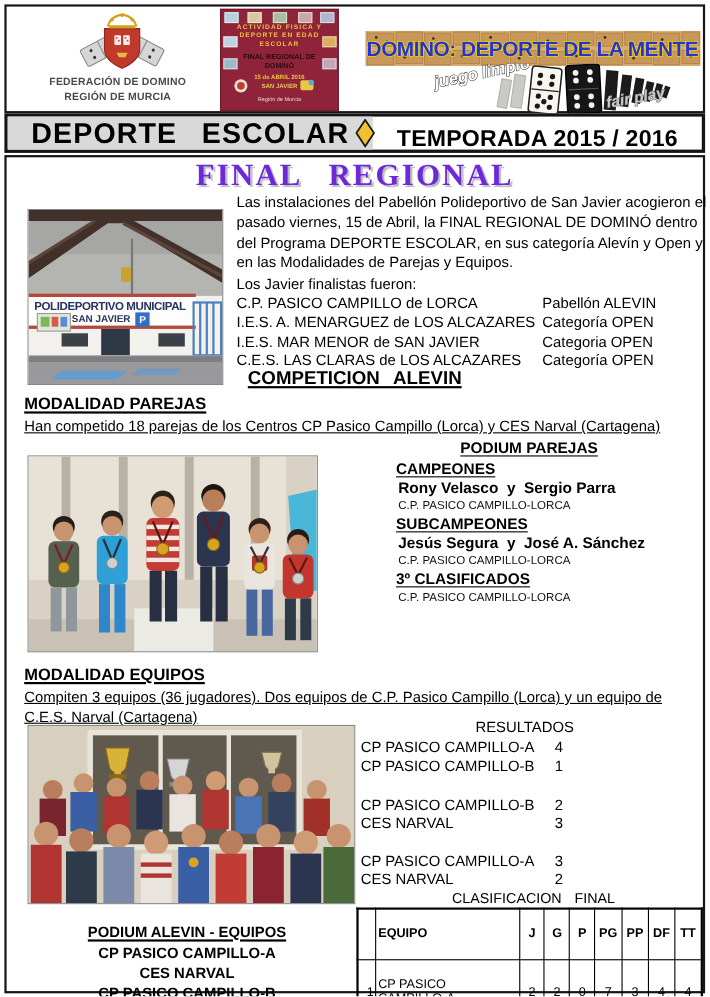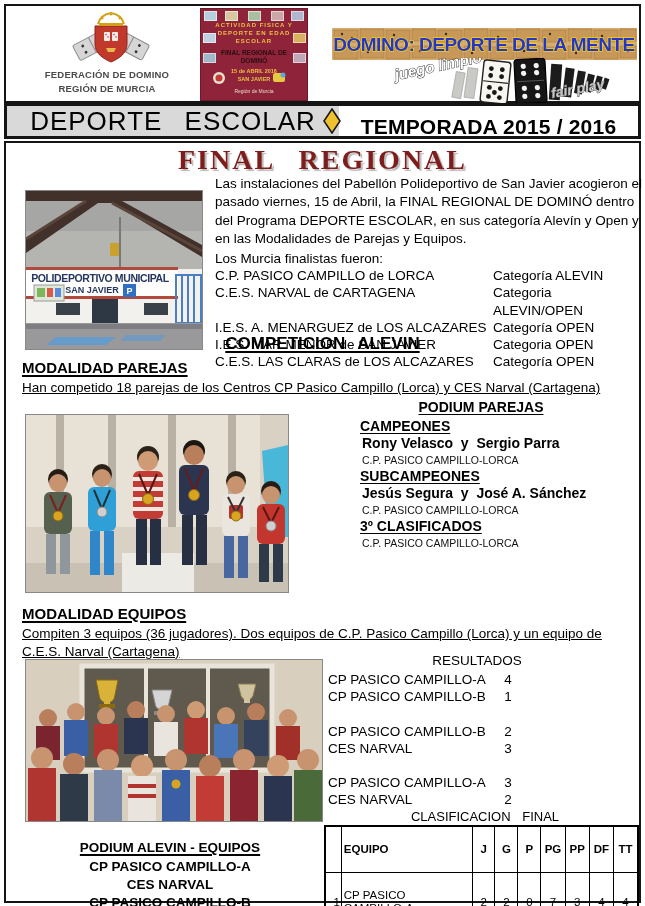--- a/index.html
+++ b/index.html
@@ -16,29 +16,29 @@
   .pt1{font-size:6px;font-weight:bold;color:#f0c040;letter-spacing:1px;line-height:8px;}
   .pt2{margin-top:4px;font-size:6.5px;font-weight:bold;color:#2b0d12;line-height:8px;}
   .pt3{margin-top:3px;font-size:5.5px;font-weight:bold;color:#f0c040;}
   .pt4{margin-top:2px;font-size:5.5px;font-weight:bold;color:#e8c24a;}
   .pt5{margin-top:6px;font-size:5px;color:#e8d8c8;}
   .wood{position:absolute;left:326px;top:22px;}
   .domart{position:absolute;left:378px;top:52px;}
   
   .season{position:absolute;left:4px;top:103px;width:631px;height:30px;border:3px solid #151515;display:flex;background:#fff;}
   .season-left{width:332px;background:#d9d9d9;display:flex;align-items:center;justify-content:center;
-               font-size:26px;font-weight:normal;letter-spacing:1px;word-spacing:14px;}
+               font-size:26px;font-weight:bold;letter-spacing:1px;word-spacing:14px;}
   .season-right{flex:1;display:flex;align-items:center;justify-content:center;
                 font-size:21px;font-weight:bold;letter-spacing:.2px;margin-top:12px;}
   .diamond{position:absolute;left:316px;top:2px;}
   
   .content{position:absolute;left:4px;top:141px;width:633px;height:758px;border:2px solid #151515;background:#fff;}
   .title{position:absolute;left:0;top:1px;width:100%;text-align:center;
          font-family:"Liberation Serif",serif;font-weight:bold;font-size:28px;
-         letter-spacing:2px;word-spacing:16px;color:#7f1d1d;text-shadow:2px 2px 1px #b9b9b9;}
+         letter-spacing:2px;word-spacing:16px;color:#6d28d9;text-shadow:2px 2px 1px #b9b9b9;}
   .photo{position:absolute;border:1px solid #888;}
   .intro{position:absolute;left:209px;top:32px;width:428px;font-size:13.5px;line-height:18.4px;}
   .finalists{margin-top:0;}
   .f-row{display:flex;font-size:13.5px;line-height:17.3px;}
   .f-center{width:278px;}
   .f-cat{flex:1;}
   .competicion{position:absolute;left:0;top:191px;width:100%;text-align:center;
                font-size:17px;font-weight:bold;word-spacing:8px;
                text-decoration:underline;text-decoration-thickness:2px;text-underline-offset:2px;}
   .sect-head{position:absolute;font-size:15px;font-weight:bold;
@@ -276,29 +276,25 @@
           <line x1="168" y1="84" x2="168" y2="132"></line>
       </g>
       <rect x="0" y="132" width="176" height="26" fill="#99999b"></rect>
       <rect x="0" y="133" width="176" height="5" fill="#7e7e82"></rect>
       <polygon points="30,146 90,146 80,154 20,154" fill="#5a9bd5" opacity="0.8"></polygon>
       <polygon points="100,144 140,144 134,150 94,150" fill="#5a9bd5" opacity="0.6"></polygon>
     </svg>
 
     <div class="intro">
       <div>Las instalaciones del Pabellón Polideportivo de San Javier acogieron el pasado viernes, 15 de Abril, la FINAL REGIONAL DE DOMINÓ dentro del Programa DEPORTE ESCOLAR, en sus categoría Alevín y Open y en las Modalidades de Parejas y Equipos.</div>
-      <div style="line-height:17.3px;margin-top:1px">Los Murcia finalistas fueron:</div>
+      <div style="line-height:17.3px;margin-top:1px">Los Javier finalistas fueron:</div>
       <div class="finalists">
         <div class="f-row">
             <span class="f-center">C.P. PASICO CAMPILLO de LORCA</span>
-            <span class="f-cat">Categoría ALEVIN</span>
-          </div>
-        <div class="f-row">
-            <span class="f-center">C.E.S.  NARVAL de CARTAGENA</span>
-            <span class="f-cat">Categoria ALEVIN/OPEN</span>
+            <span class="f-cat">Pabellón ALEVIN</span>
           </div>
         <div class="f-row">
             <span class="f-center">I.E.S. A. MENARGUEZ  de LOS ALCAZARES</span>
             <span class="f-cat">Categoría OPEN</span>
           </div>
         <div class="f-row">
             <span class="f-center">I.E.S. MAR MENOR de SAN JAVIER</span>
             <span class="f-cat">Categoria OPEN</span>
           </div>
         <div class="f-row">

